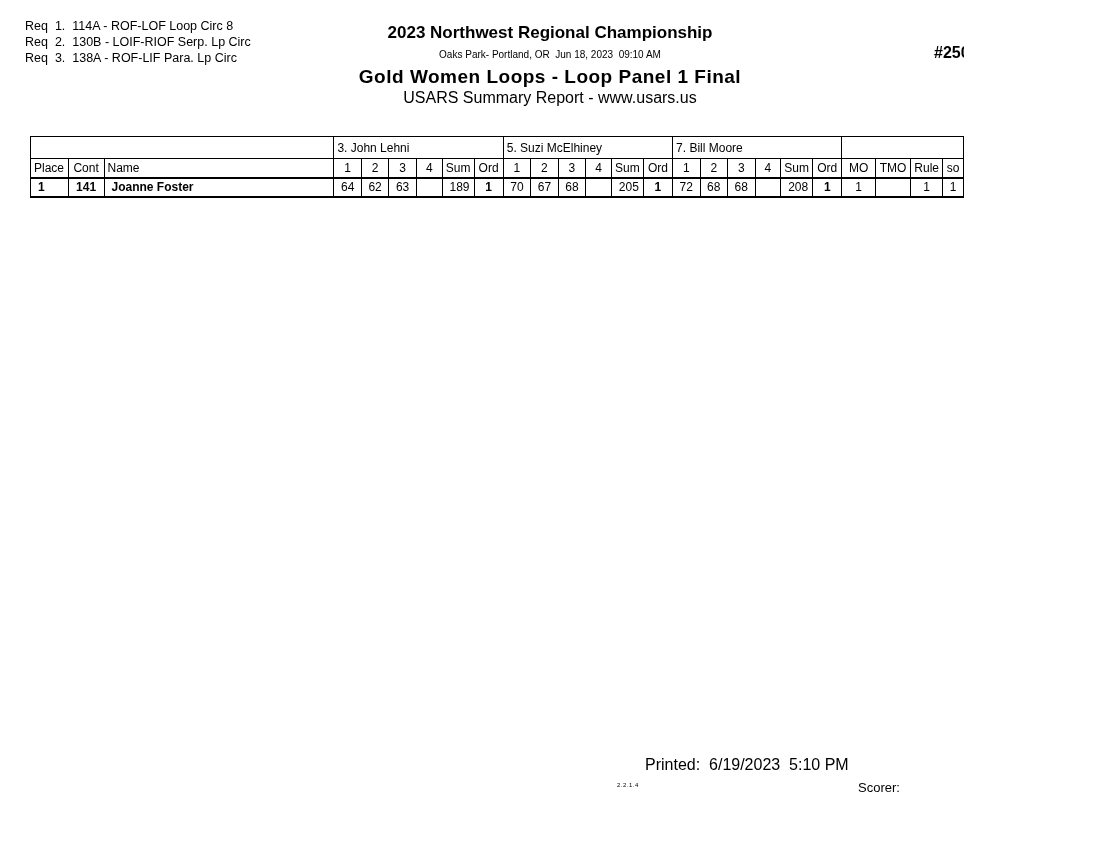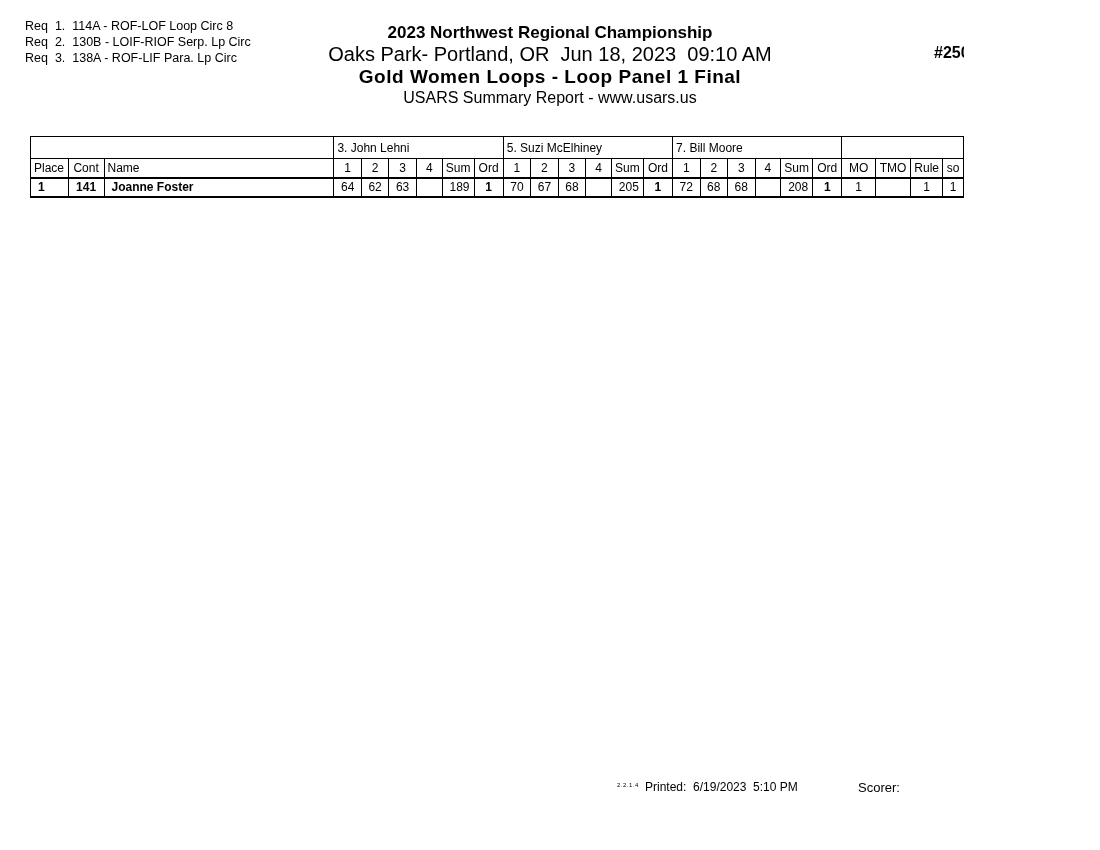--- a/index.html
+++ b/index.html
@@ -26,21 +26,21 @@
 
   
   .title-block {
     position: absolute;
     left: 0;
     top: 21px;
     width: 1100px;
     text-align: center;
   }
   .title-main     { font-size: 17px; font-weight: bold; line-height: 24px; white-space: pre; }
-  .title-venue    { font-size: 20px; line-height: 19px; white-space: pre; }
+  .title-venue    { font-size: 10px; line-height: 19px; white-space: pre; }
   .title-division { font-size: 19px; font-weight: bold; line-height: 25px; letter-spacing: 0.5px; }
   .title-report   { font-size: 16px; line-height: 18px; }
 
   .report-number {
     position: absolute;
     left: 934px;
     top: 24px;
     font-size: 16px;
     font-weight: bold;
     margin-top: 20px;
@@ -70,21 +70,21 @@
   tr.data-row td { border-bottom: 2px solid #000; }
   td.ord { border-left: 3px solid #000; border-right: 3px solid #000; }
   .c { text-align: center; }
   .r { text-align: right; padding-right: 4px !important; }
   .l { text-align: left; }
   .pl { padding-left: 7px !important; }
   .b { font-weight: bold; }
 
   
   .footer-version { position: absolute; left: 617px; top: 782px; font-size: 6px; letter-spacing: 0.5px; }
-  .footer-printed { position: absolute; left: 645px; top: 780px; font-size: 12px; white-space: pre; }
+  .footer-printed { position: absolute; left: 645px; top: 756px; font-size: 16px; white-space: pre; }
   .footer-scorer  { position: absolute; left: 858px; top: 780px; font-size: 13px; }
 </style>
 </head>
 <body>
 
 <div class="page">
 
   <div class="req-block">
     <div class="req-line">Req  1.  114A - ROF-LOF Loop Circ 8</div>
     <div class="req-line">Req  2.  130B - LOIF-RIOF Serp. Lp Circ</div>

